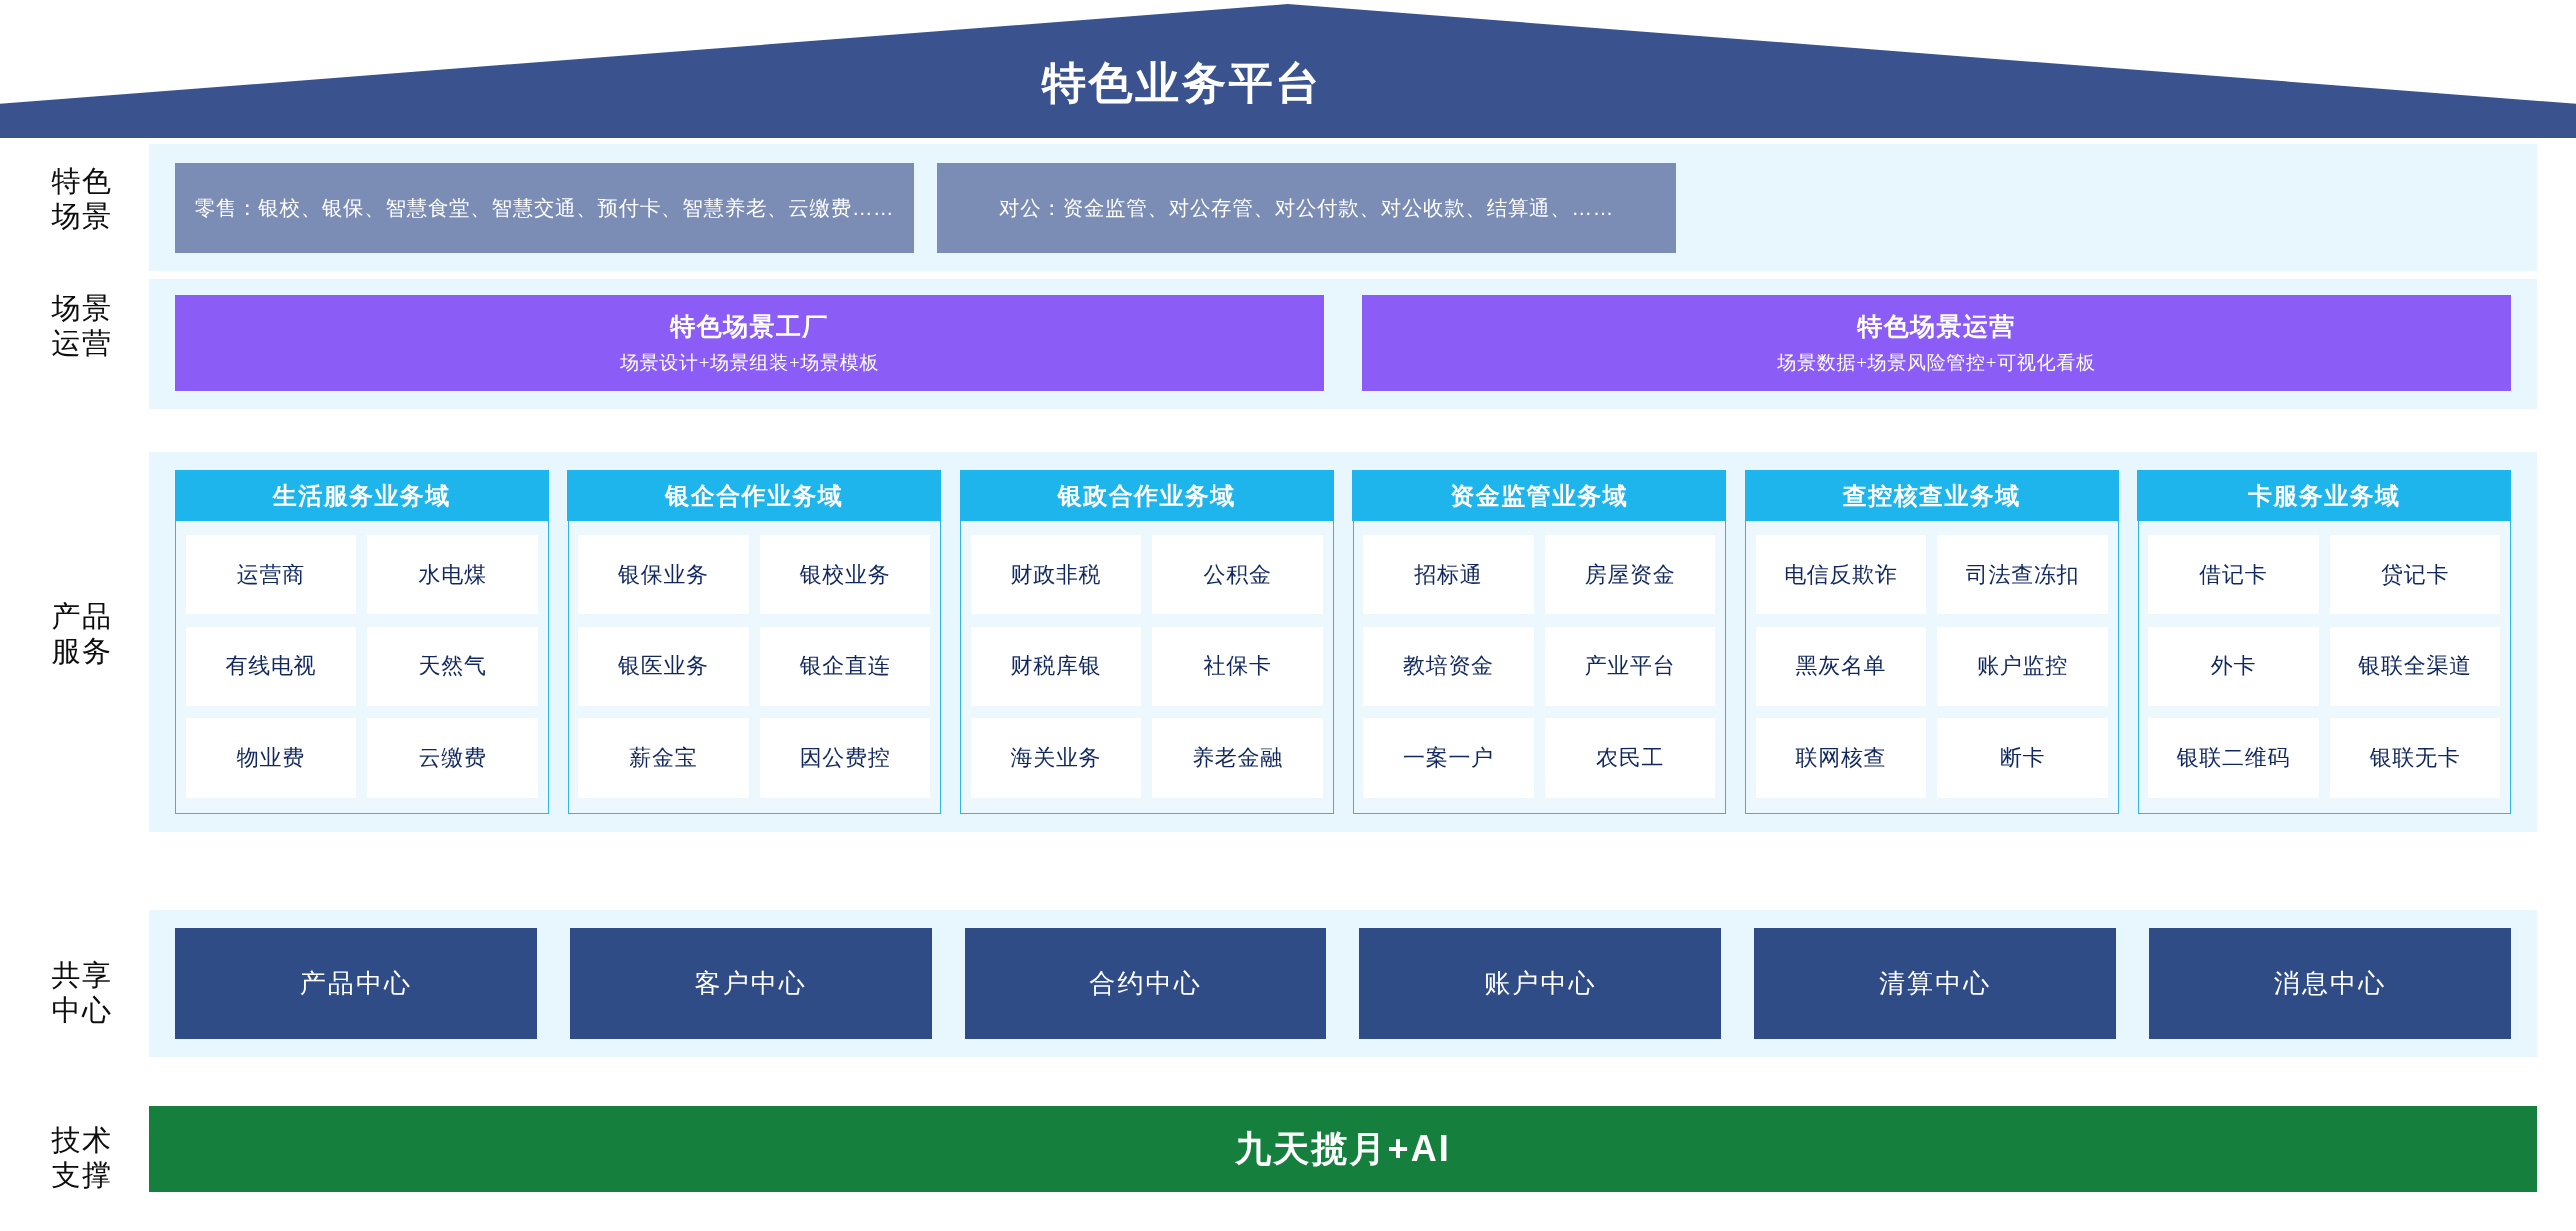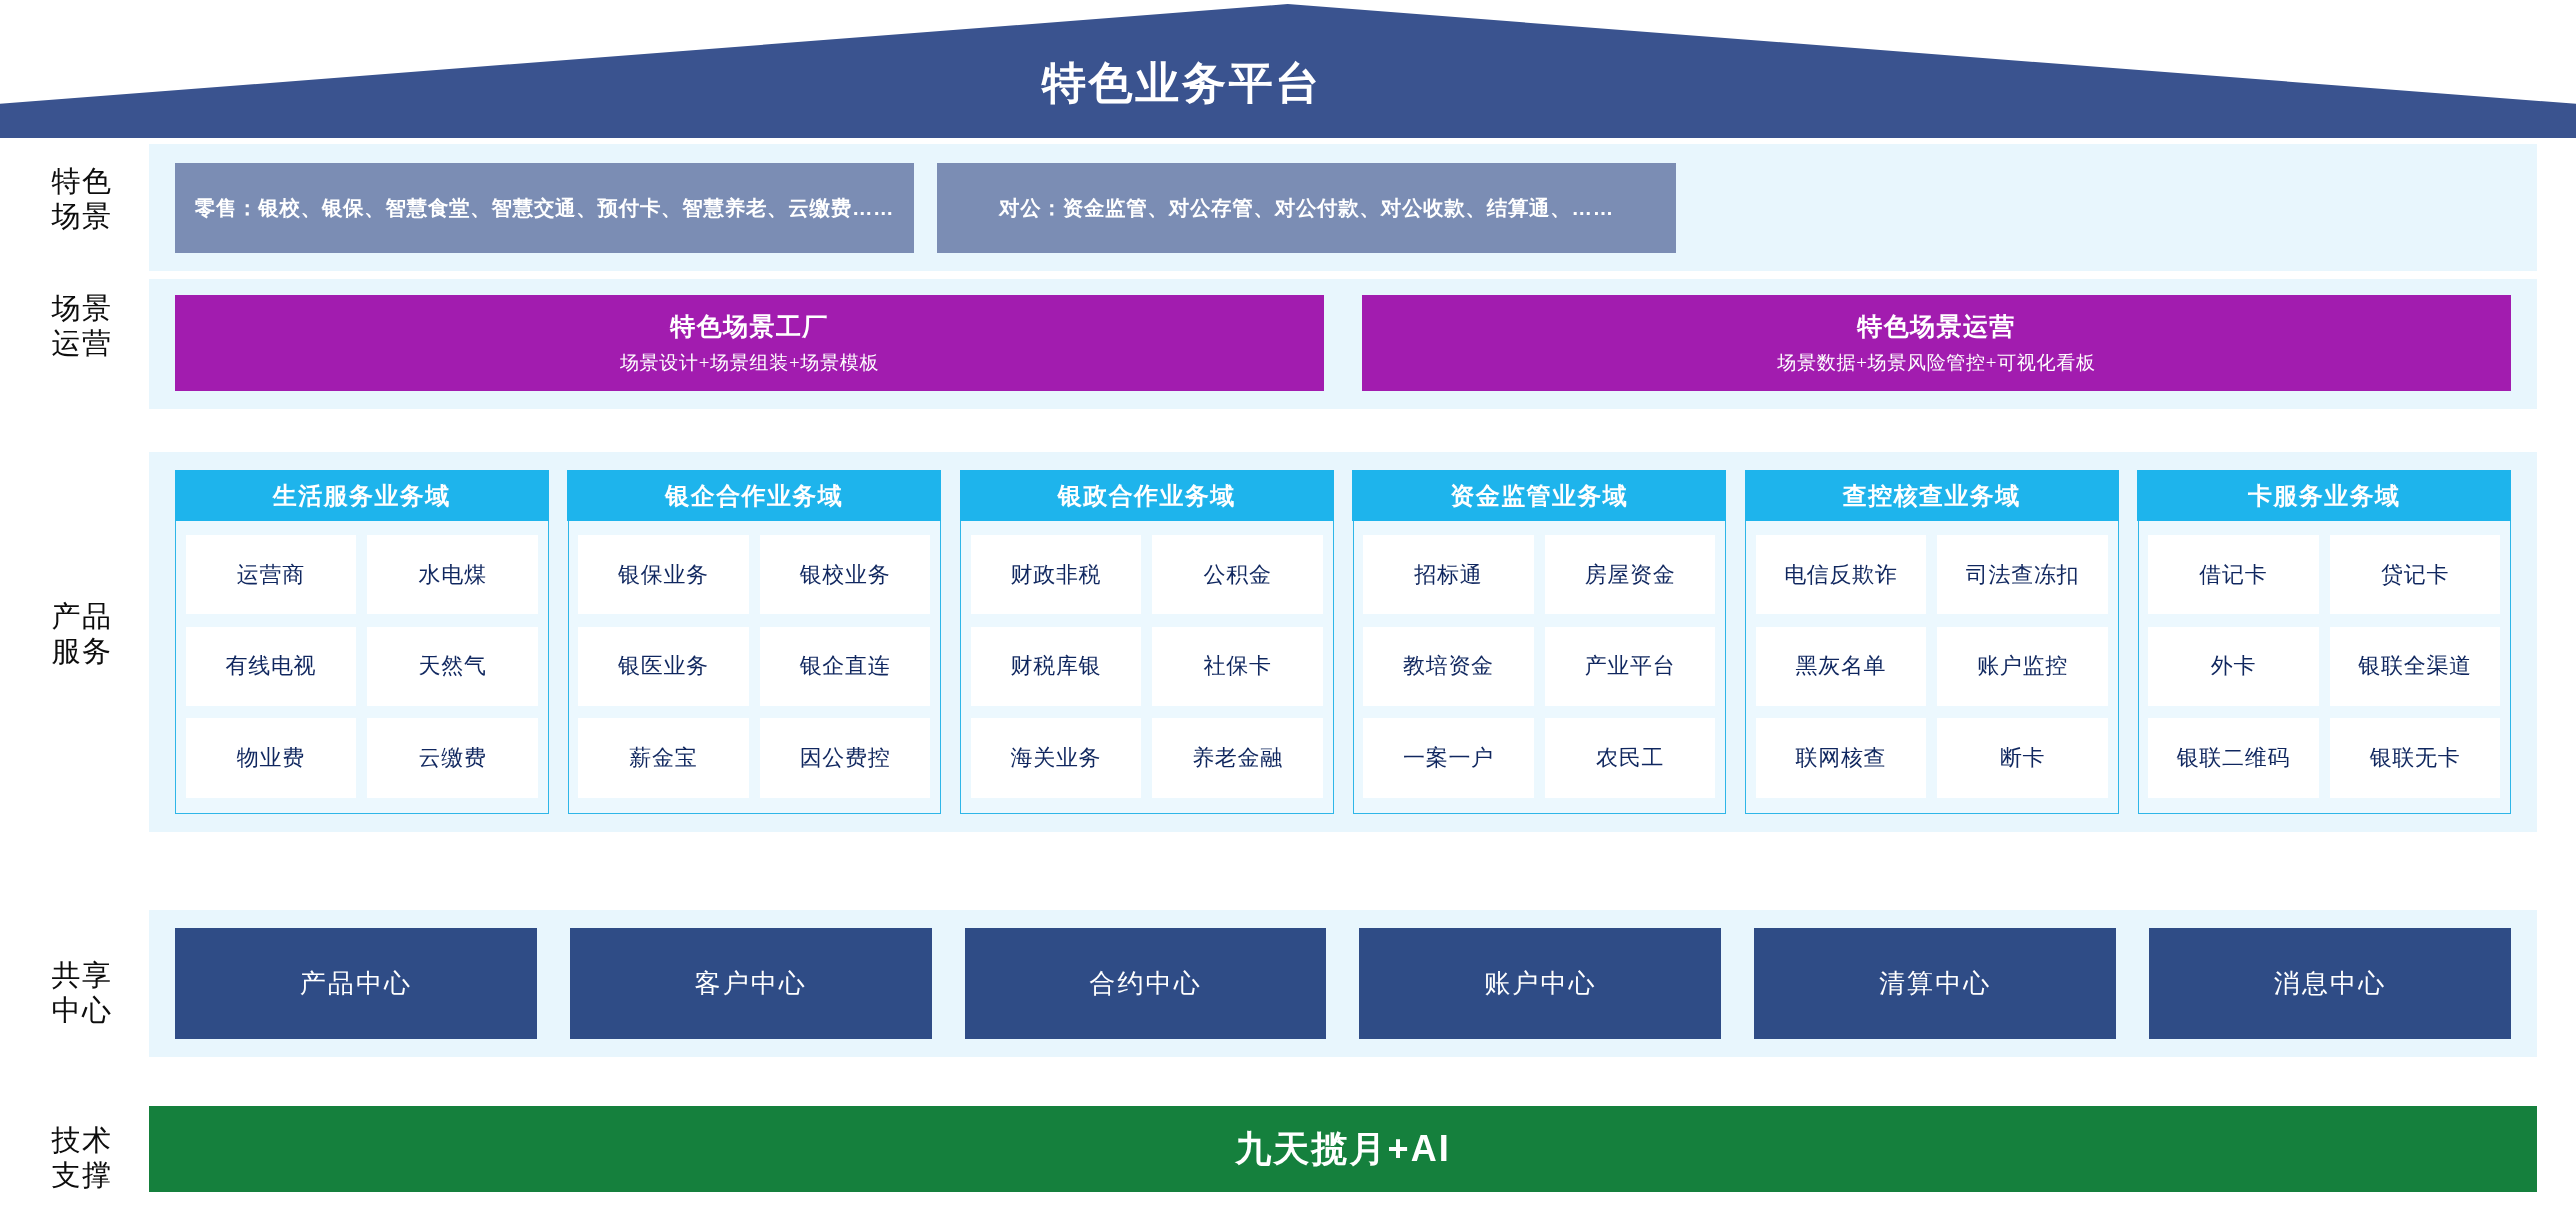--- a/index.html
+++ b/index.html
@@ -28,31 +28,31 @@
     position:absolute;left:149px;width:2388px;
     background:#e8f6fd;
   }
 
   
   .scenes{display:flex;gap:23px;align-items:stretch;
           position:absolute;left:26px;top:19px;right:26px;height:90px;}
   .scene-box{
     background:#7b8db4;color:#ffffff;display:flex;align-items:center;
     justify-content:center;text-align:center;
-    font-size:20.5px;line-height:1.42;font-weight:bold;padding:17px 18px;
+    font-size:20.5px;line-height:1.42;font-weight:normal;padding:17px 18px;
     box-sizing:border-box;letter-spacing:0.7px;
   }
   .scene-box.w1{flex:0 0 739px;}
   .scene-box.w2{flex:0 0 739px;}
   .scene-box.w3{flex:1 1 auto;}
 
   
   .ops{display:flex;gap:38px;position:absolute;left:26px;top:16.4px;right:26px;height:96px;}
   .ops-box{
-    flex:1 1 0;background:#a21caf;color:#ffffff;display:flex;flex-direction:column;
+    flex:1 1 0;background:#8b5cf6;color:#ffffff;display:flex;flex-direction:column;
     align-items:center;justify-content:center;text-align:center;box-sizing:border-box;
   }
   .ops-title{font-size:25px;font-weight:bold;letter-spacing:1.4px;margin-bottom:6.8px;}
   .ops-sub{font-size:19px;font-weight:normal;letter-spacing:0.7px;font-family:Liberation Serif, serif;}
 
   
   .domains{display:flex;gap:19px;position:absolute;left:26px;top:18px;right:26px;bottom:18px;}
   .domain{
     flex:1 1 0;display:flex;flex-direction:column;
     border:1.4px solid #2eb6e8;border-top:none;box-sizing:border-box;background:#ecf8fe;

